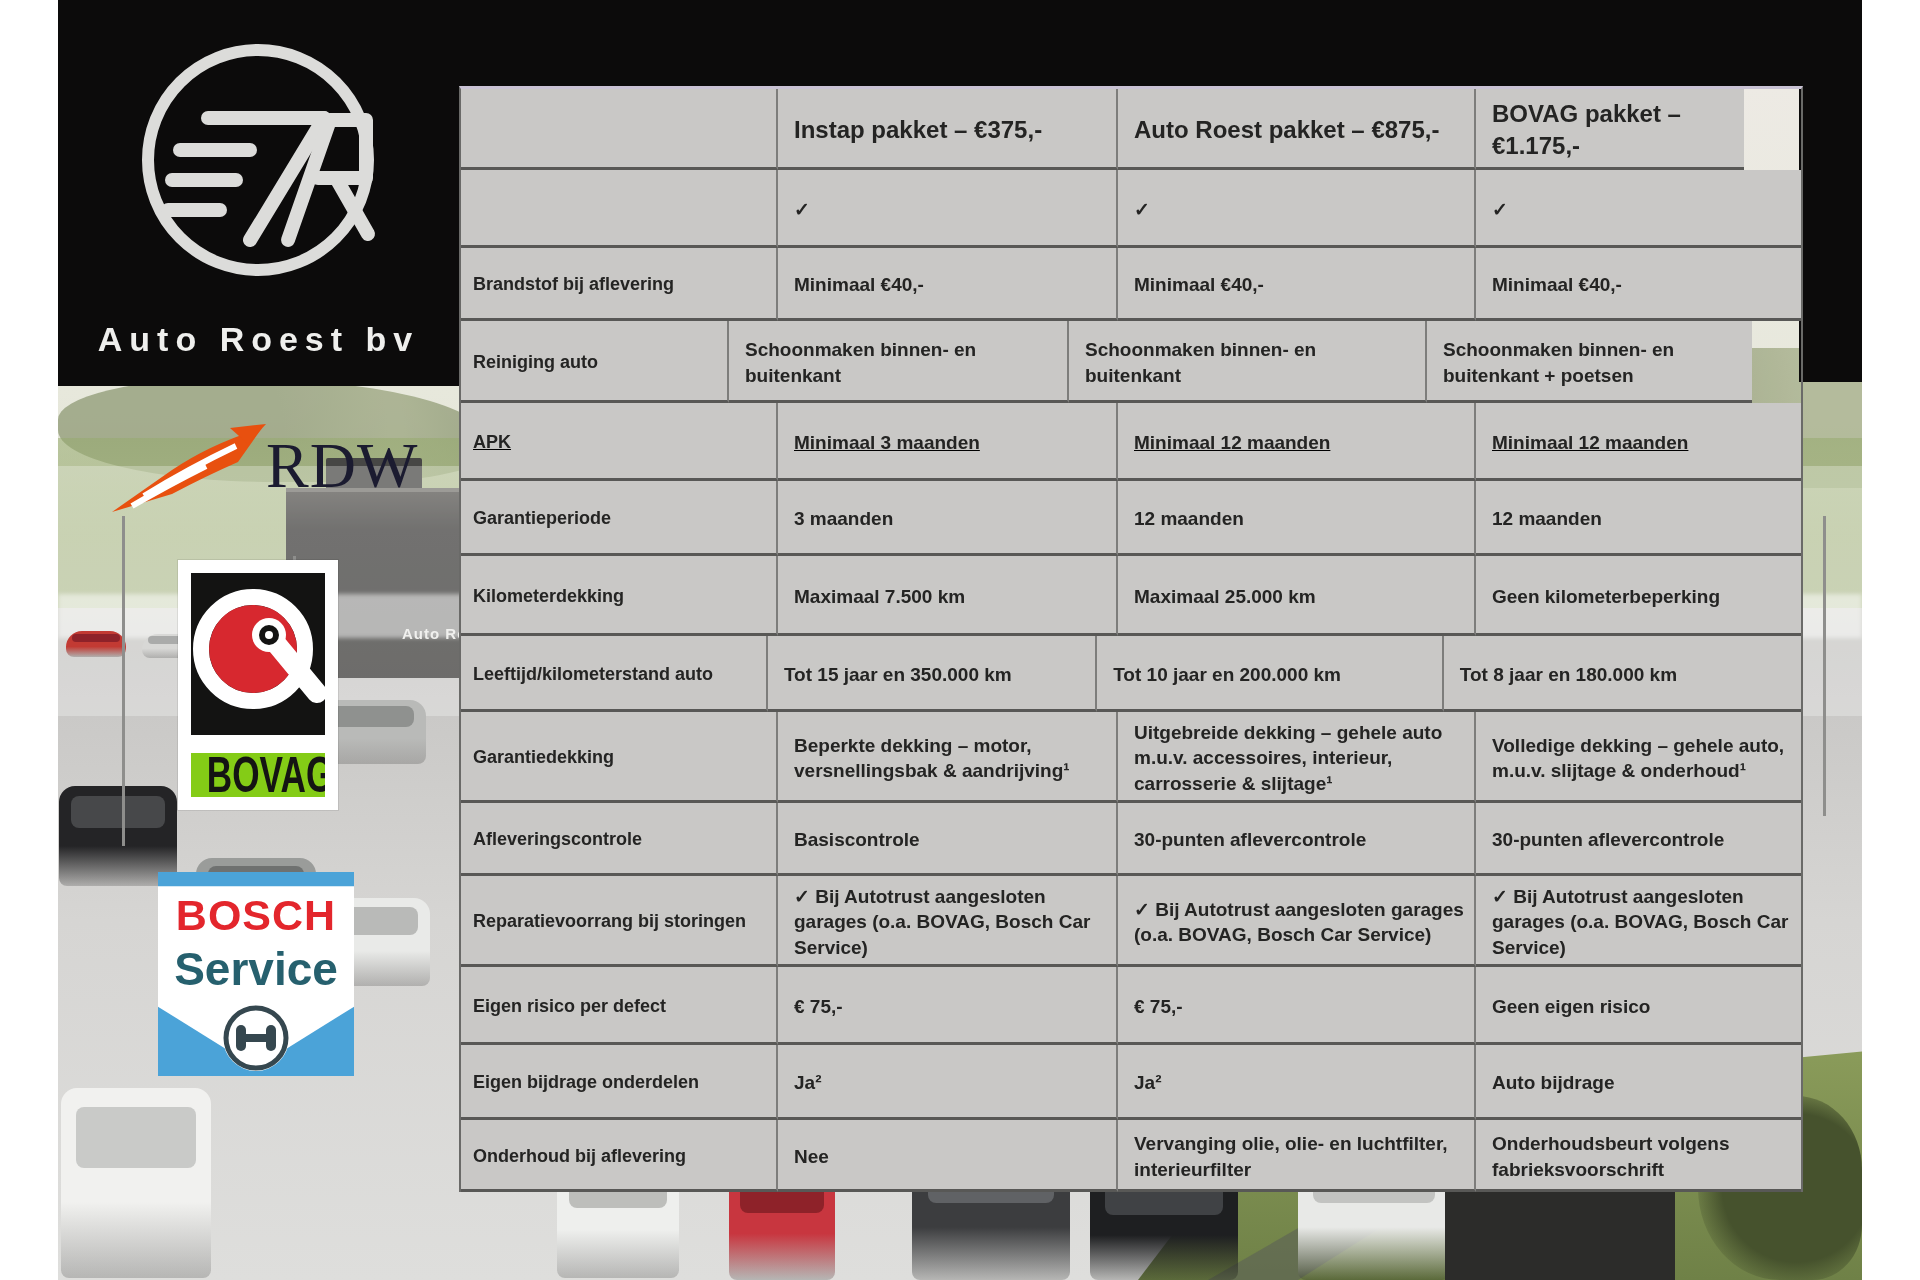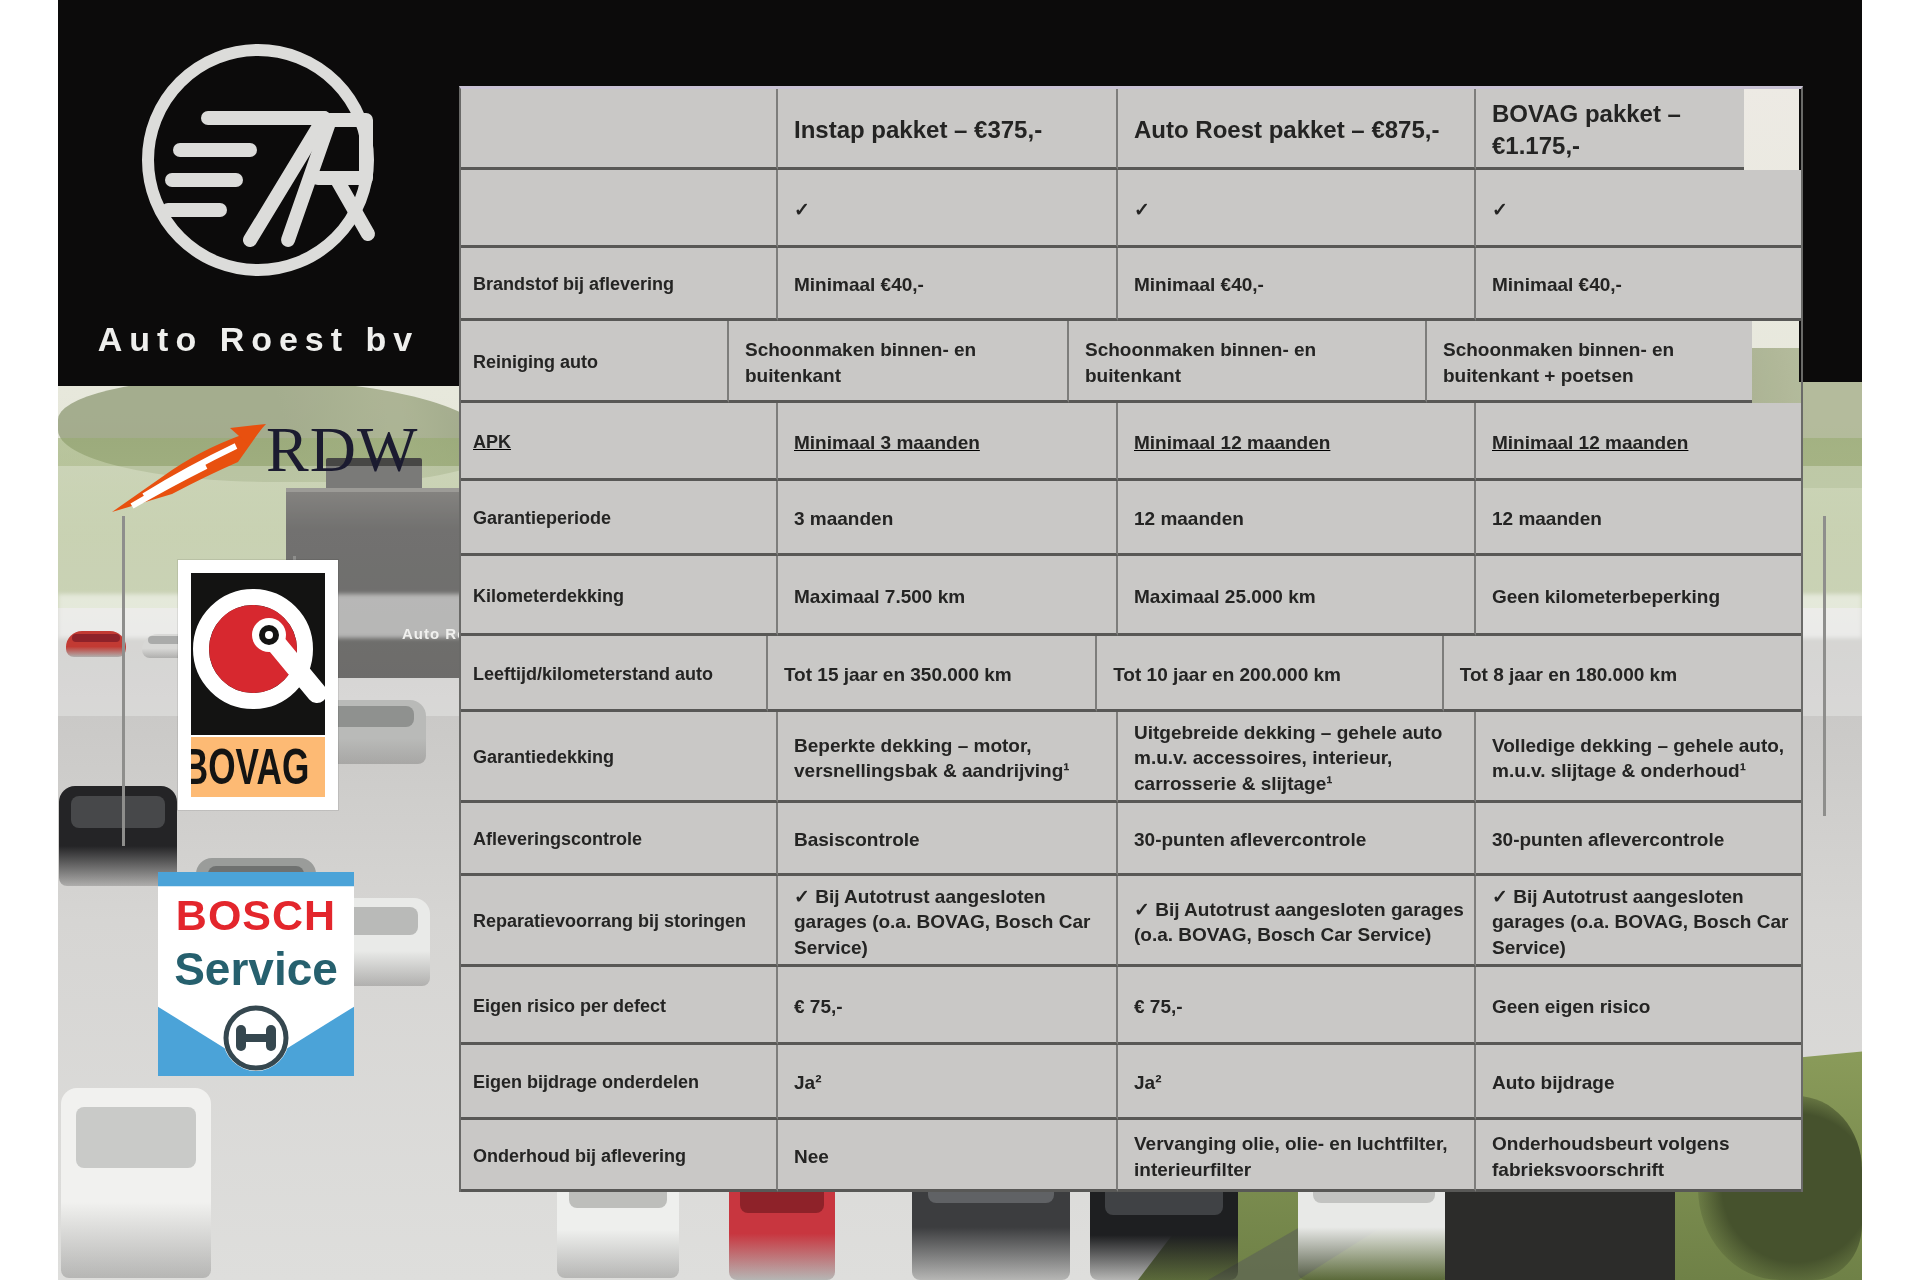--- a/index.html
+++ b/index.html
@@ -47,29 +47,29 @@
   .logobox{left:58px;top:0;width:401px;height:386px;background:#0c0b0b;z-index:2;}
   .blackside{left:1799px;top:0;width:63px;height:382px;background:#0c0b0b;z-index:1;}
   .edge{top:0;width:58px;height:1280px;background:#ffffff;z-index:4;}
   .edge.l{left:0;} .edge.r{left:1862px;}
   .monogram{position:absolute;left:70px;top:30px;}
   .brandname{position:absolute;left:0;top:322px;width:100%;text-align:center;
              font:bold 34px/1 "Liberation Sans",sans-serif;color:#efefed;letter-spacing:7px;}
 
   
   .rdw{left:110px;top:418px;width:300px;height:100px;z-index:2;}
-  .rdw-text{position:absolute;left:156px;top:0;font-family:"Liberation Serif",serif;
+  .rdw-text{position:absolute;left:156px;top:16px;font-family:"Liberation Serif",serif;
             font-size:64px;line-height:1;color:#1b1b30;letter-spacing:1px;}
 
   
   .bovag{left:178px;top:560px;width:160px;height:250px;background:#ffffff;z-index:2;
          box-shadow:0 0 0 1px rgba(0,0,0,.08);}
   .bovag-emblem{position:absolute;left:13px;top:13px;}
-  .bovag-band{position:absolute;left:13px;bottom:13px;width:134px;height:60px;background:#fdba74;
-              display:flex;align-items:center;justify-content:flex-end;overflow:hidden;}
+  .bovag-band{position:absolute;left:13px;bottom:13px;width:134px;height:44px;background:#84cc16;
+              display:flex;align-items:center;justify-content:flex-start;overflow:hidden;}
   .bovag-band span{font:bold 44px/1 "Liberation Sans",sans-serif;color:#141413;
                    transform:scale(.8,1.12);letter-spacing:0;}
 
   
   .bosch{left:158px;top:872px;width:196px;height:204px;background:#4ba3d8;z-index:2;overflow:hidden;}
   .bosch-white{position:absolute;left:0;top:0;width:100%;height:100%;background:#ffffff;
                clip-path:polygon(0 7%,100% 7%,100% 66%,50% 96%,0 66%);}
   .bosch-word{position:absolute;left:0;top:22px;width:100%;text-align:center;
               font:bold 43px/1 "Liberation Sans",sans-serif;color:#e3262c;letter-spacing:1px;}
   .service-word{position:absolute;left:0;top:74px;width:100%;text-align:center;

